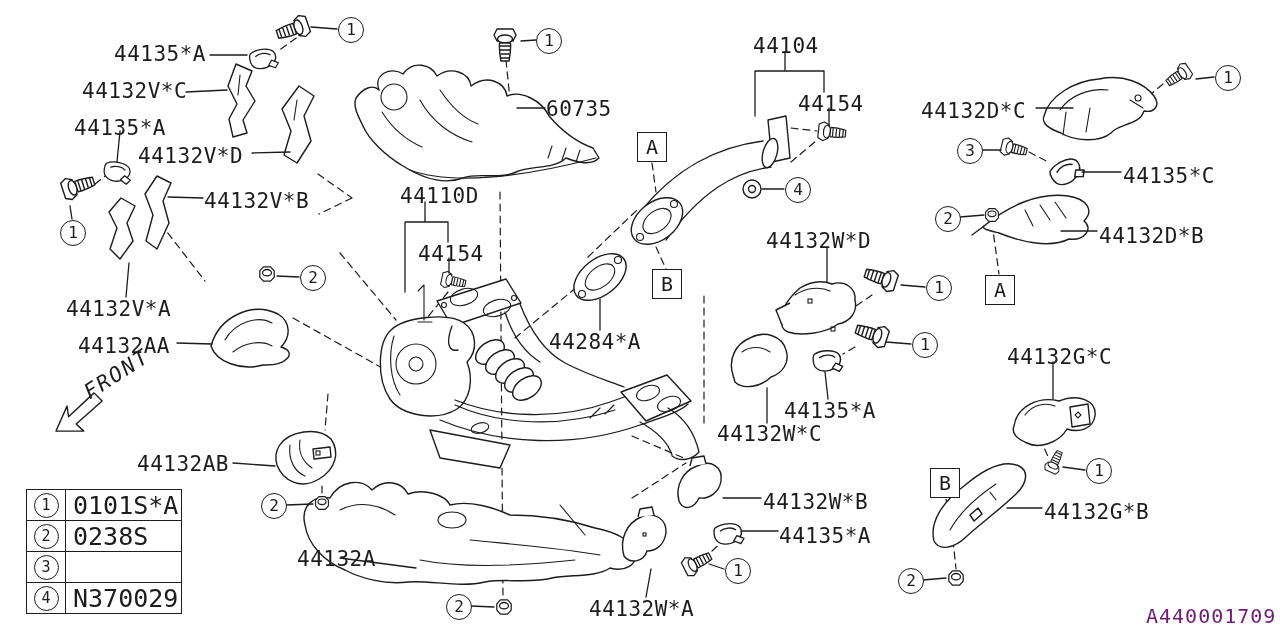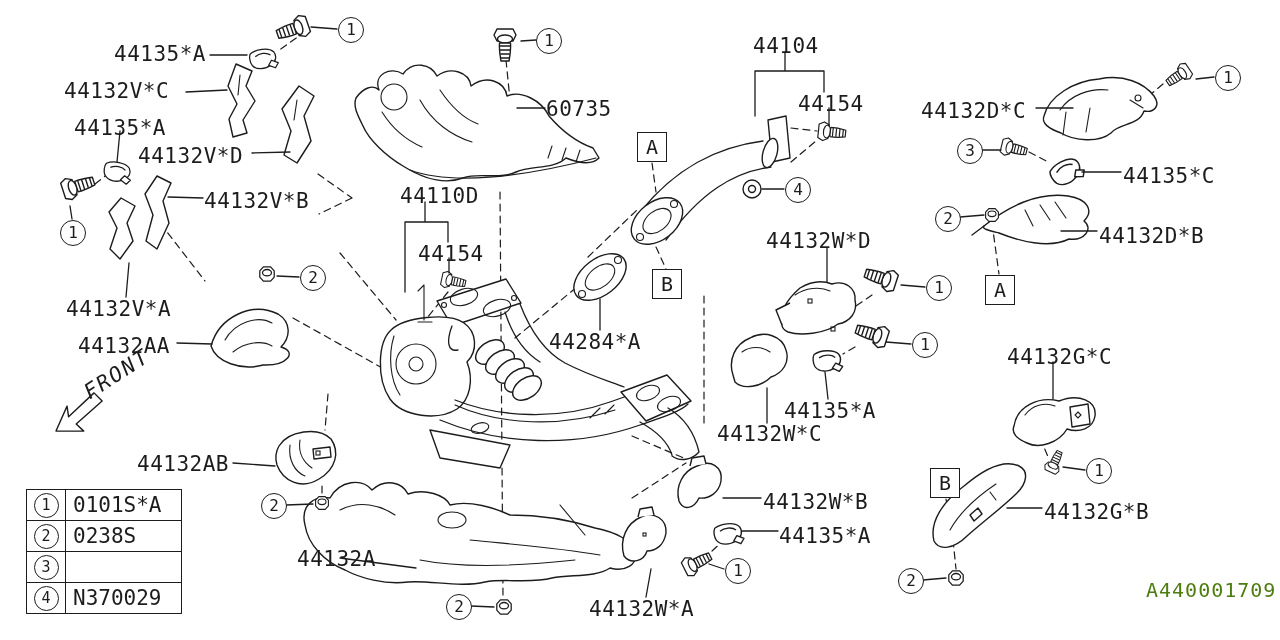--- a/index.html
+++ b/index.html
@@ -6,28 +6,28 @@
   .stage{position:relative;width:1280px;height:640px;background:#ffffff;overflow:hidden;
          font-family:"DejaVu Sans Mono",monospace;color:#1c1c1c;}
   .stage svg{position:absolute;left:0;top:0;}
   .lbl{position:absolute;font-size:21px;line-height:1;white-space:nowrap;letter-spacing:0.5px;}
   .co{position:absolute;width:24px;height:24px;border:1.5px solid #1c1c1c;border-radius:50%;
       background:#fff;text-align:center;line-height:23px;font-size:16px;}
   .refbox{position:absolute;width:28px;height:28px;border:1.7px solid #1c1c1c;background:#fff;
       text-align:center;line-height:28px;font-size:20px;}
   .front{position:absolute;left:86px;top:382px;font-size:21px;font-style:italic;letter-spacing:2px;
       transform:rotate(-33deg);transform-origin:left center;}
-  .code{position:absolute;left:1146px;top:578px;font-size:20px;color:#4d7c0f;letter-spacing:1px;}
+  .code{position:absolute;left:1146px;top:604px;font-size:20px;color:#701a75;letter-spacing:1px;}
   .legend{position:absolute;left:26px;top:489px;border:1.7px solid #1c1c1c;background:#fff;}
   .legend .row{display:flex;height:30px;border-bottom:1.7px solid #1c1c1c;}
   .legend .row:last-child{border-bottom:none;}
   .legend .ncell{width:38px;border-right:1.7px solid #1c1c1c;display:flex;align-items:center;justify-content:center;}
   .legend .ncircle{width:23px;height:23px;border:1.4px solid #1c1c1c;border-radius:50%;
       text-align:center;line-height:22px;font-size:15px;}
-  .legend .ccell{width:108px;display:flex;align-items:center;padding-left:7px;font-size:21px;}
+  .legend .ccell{width:108px;display:flex;align-items:center;padding-left:7px;font-size:25px;}
   .ln{stroke:#1c1c1c;stroke-width:1.3;fill:none;stroke-linecap:round;stroke-linejoin:round;}
   .dsh{stroke:#1c1c1c;stroke-width:1.2;fill:none;stroke-dasharray:7 5;stroke-linecap:round;}
   .p{stroke:#1c1c1c;stroke-width:1.4;fill:#ffffff;stroke-linejoin:round;}
   .d{stroke:#1c1c1c;stroke-width:1.1;fill:none;stroke-linecap:round;}
 </style>
 </head>
 <body>
 
 <div class="stage">
 
@@ -276,21 +276,21 @@
     <path class="ln" d="M471,606 L494,607"></path>
     <path class="ln" d="M923,580 L946,578"></path>
   </g>
 
   <g>
     <path class="p" d="M0,0 L22,-16 L18,-6 L52,-14 L55,-3 L21,4 L24,14 Z" transform="translate(56,431) rotate(-30)"></path>
   </g>
 </svg>
 
 <div class="lbl" style="left:114px;top:44px">44135*A</div>
-<div class="lbl" style="left:64px;top:81px">44132V*C</div>
+<div class="lbl" style="left:82px;top:81px">44132V*C</div>
 <div class="lbl" style="left:74px;top:118px">44135*A</div>
 <div class="lbl" style="left:138px;top:146px">44132V*D</div>
 <div class="lbl" style="left:204px;top:191px">44132V*B</div>
 <div class="lbl" style="left:66px;top:299px">44132V*A</div>
 <div class="lbl" style="left:78px;top:336px">44132AA</div>
 <div class="lbl" style="left:137px;top:454px">44132AB</div>
 <div class="lbl" style="left:297px;top:549px">44132A</div>
 <div class="lbl" style="left:546px;top:99px">60735</div>
 <div class="lbl" style="left:400px;top:186px">44110D</div>
 <div class="lbl" style="left:418px;top:244px">44154</div>

